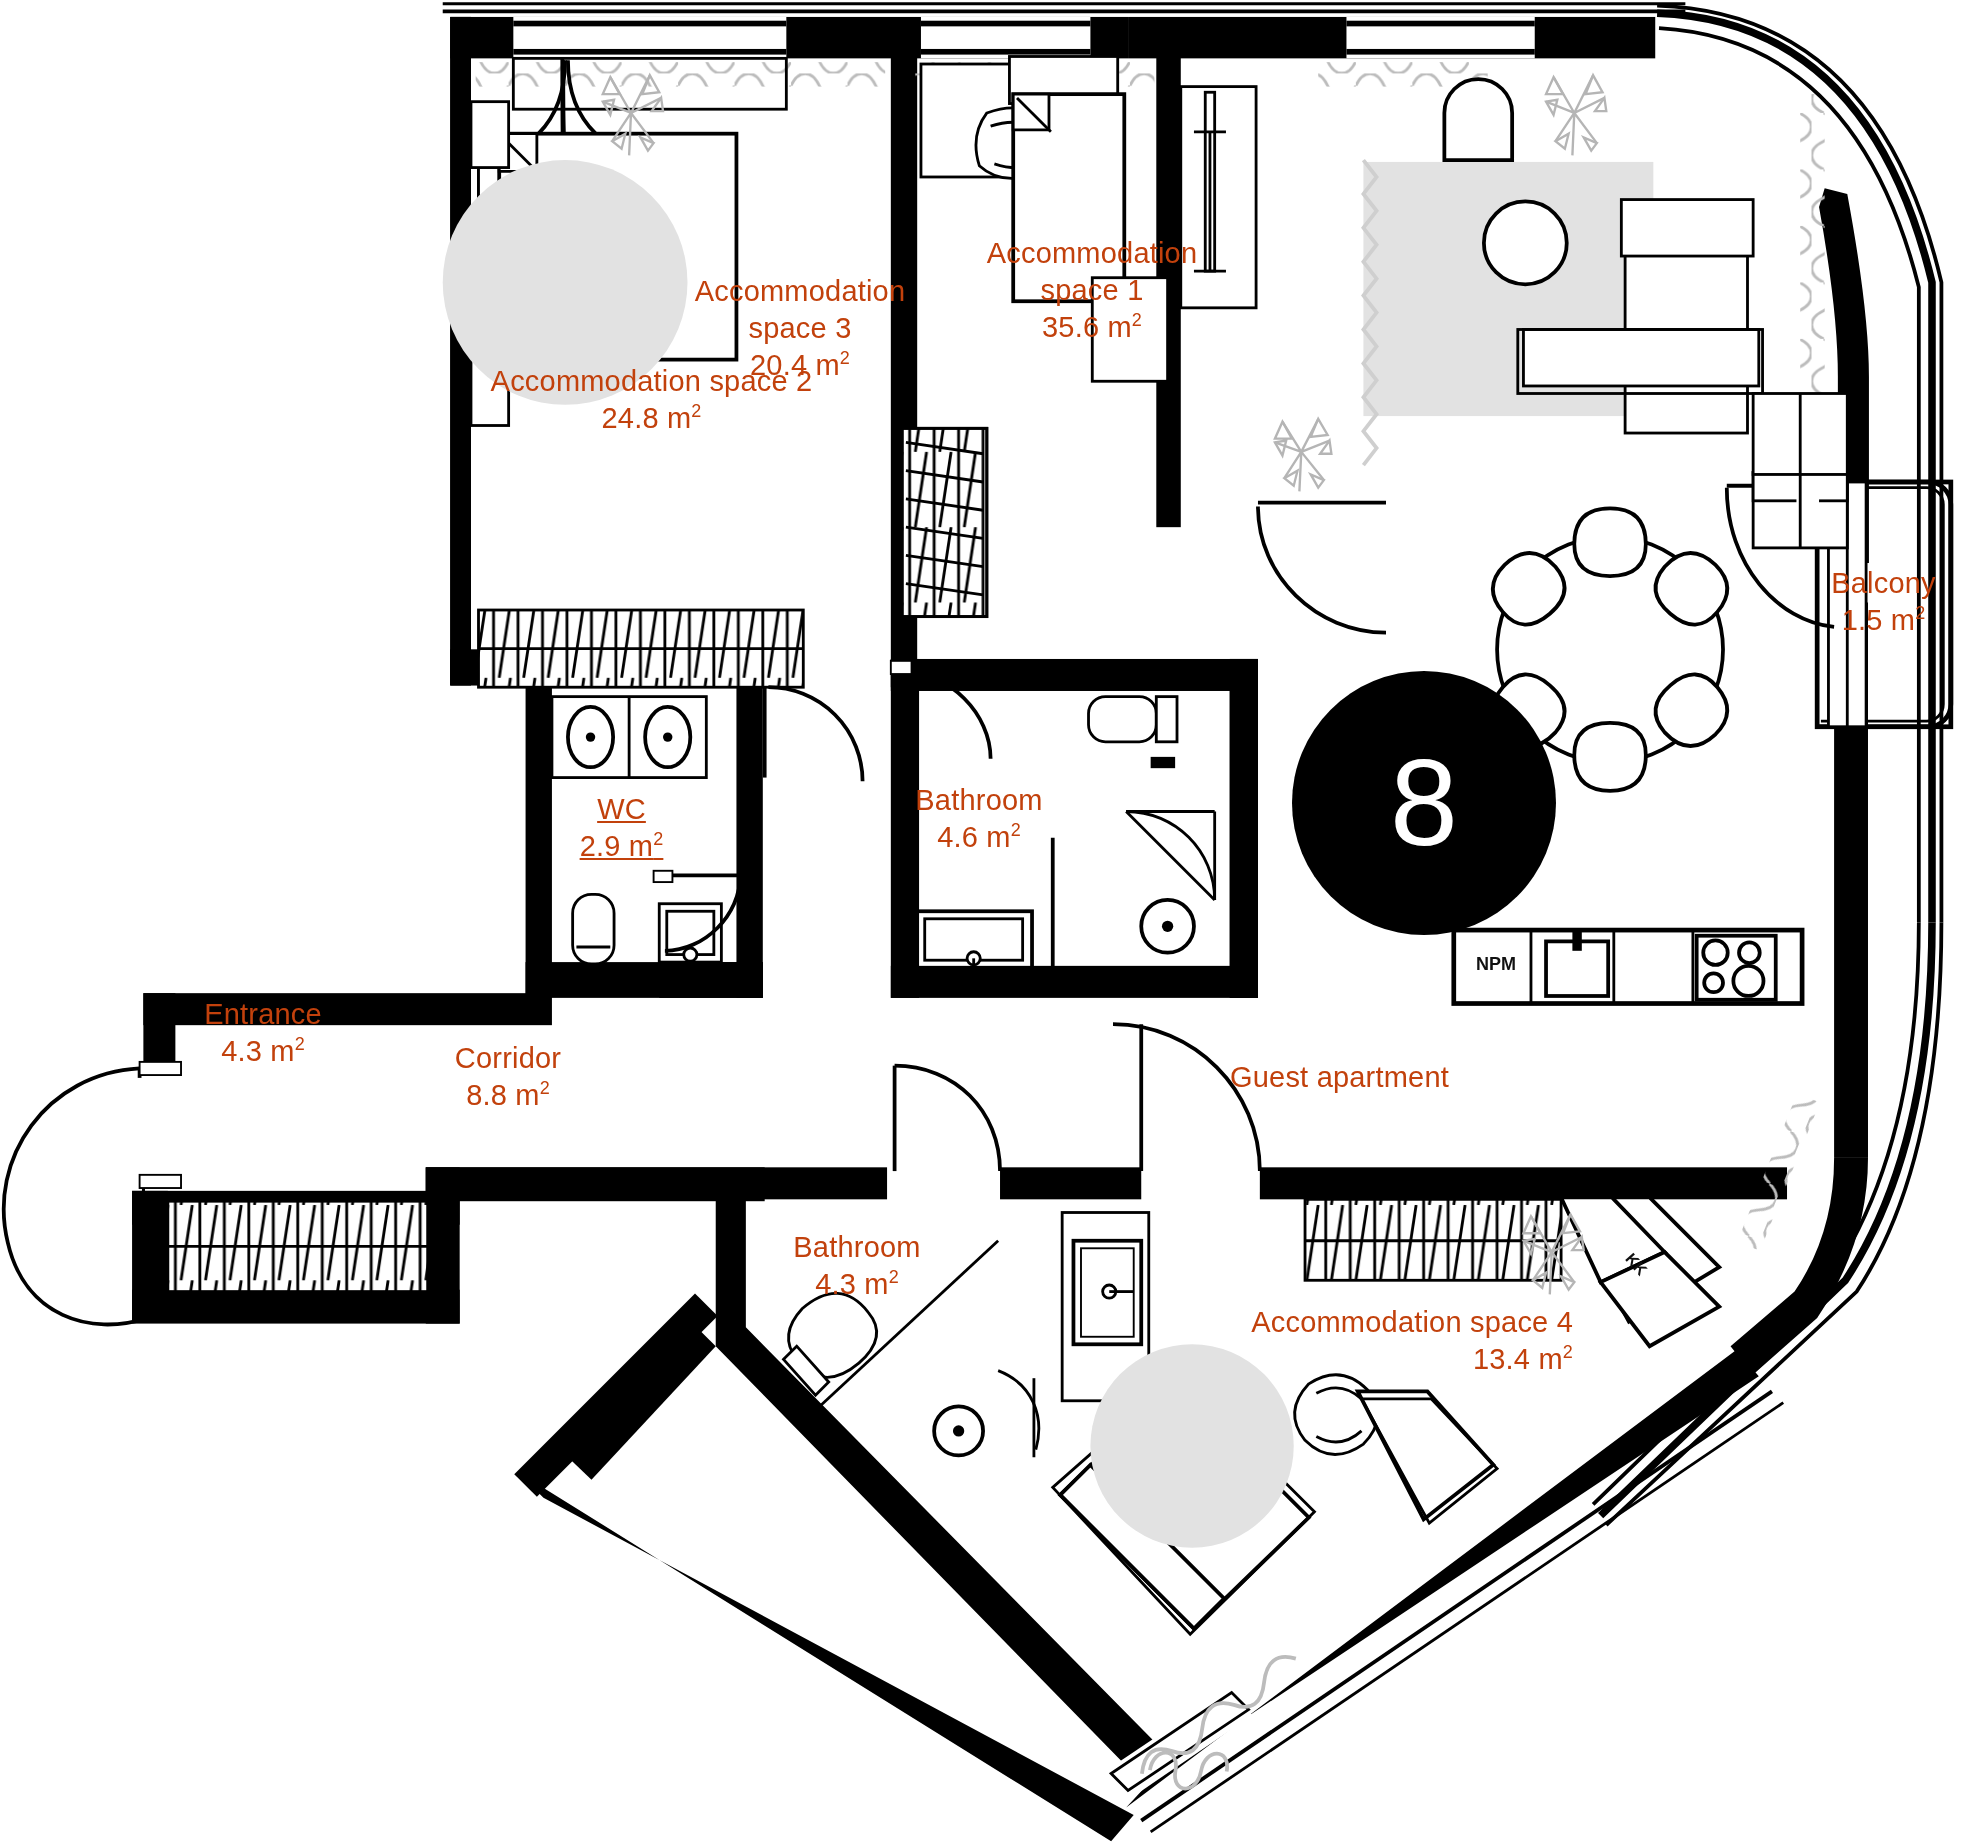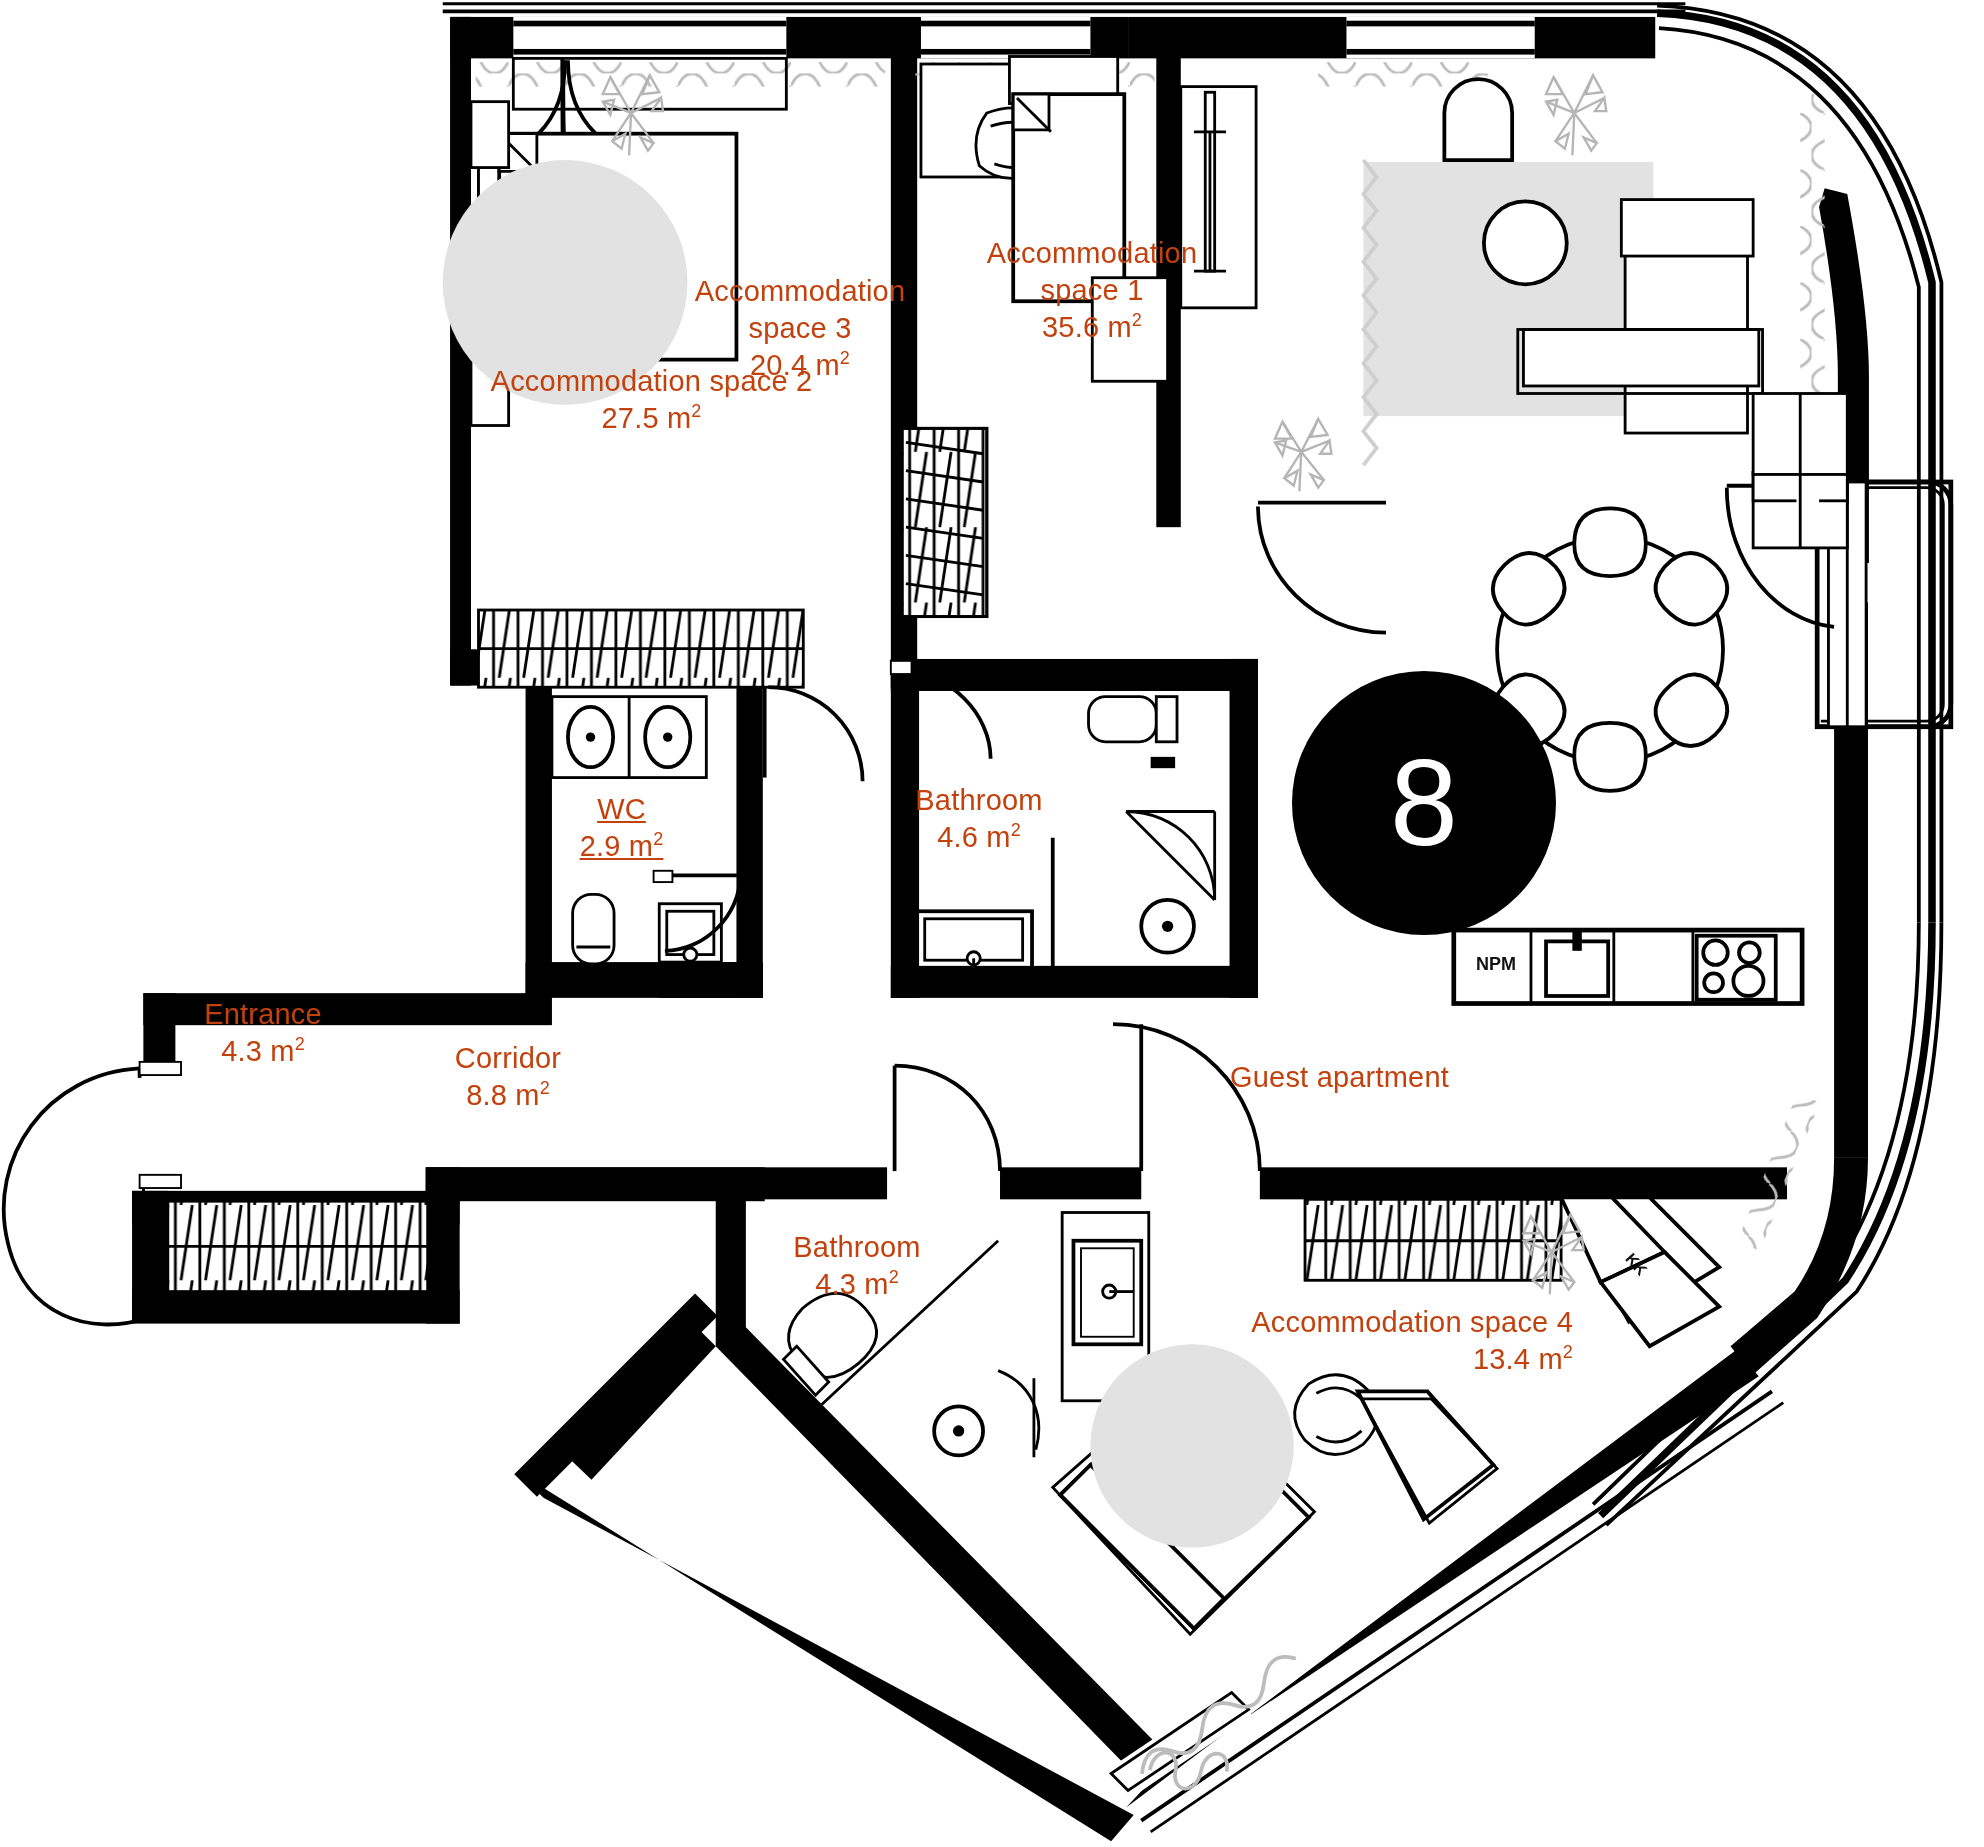--- a/index.html
+++ b/index.html
@@ -449,35 +449,39 @@
 
       <rect x="1876" y="1160" width="26" height="170" fill="url(#curtainV)" transform="rotate(22 1889 1245)"></rect>
 
       <line x1="1918" y1="60" x2="1918" y2="200" stroke="#000" stroke-width="0"></line>
 
     </g>
   </svg>
 
   <div class="room-label" style="left:369px; top:363px; width:565px;">
     <span class="ln">Accommodation space 2</span>
-    <span class="ln"><span>27.5 m</span><sup>2</sup></span>
+    <span class="ln"><span>24.8 m</span><sup>2</sup></span>
   </div>
 
   <div class="room-label" style="left:659px; top:273px; width:282px;">
     <span class="ln">Accommodation</span>
     <span class="ln">space 3</span>
     <span class="ln"><span>20.4 m</span><sup>2</sup></span>
   </div>
 
   <div class="room-label" style="left:951px; top:235px; width:282px;">
     <span class="ln">Accommodation</span>
     <span class="ln">space 1</span>
     <span class="ln"><span>35.6 m</span><sup>2</sup></span>
   </div>
 
+  <div class="room-label" style="left:1782px; top:565px; width:203px;">
+    <span class="ln">Balcony</span>
+    <span class="ln"><span>1.5 m</span><sup>2</sup></span>
+  </div>
 
   <div class="room-label" style="left:499px; top:791px; width:245px;text-decoration:underline;">
     <span class="ln">WC</span>
     <span class="ln"><span>2.9 m</span><sup>2</sup></span>
   </div>
 
   <div class="room-label" style="left:838px; top:782px; width:282px;">
     <span class="ln">Bathroom</span>
     <span class="ln"><span>4.6 m</span><sup>2</sup></span>
   </div>

